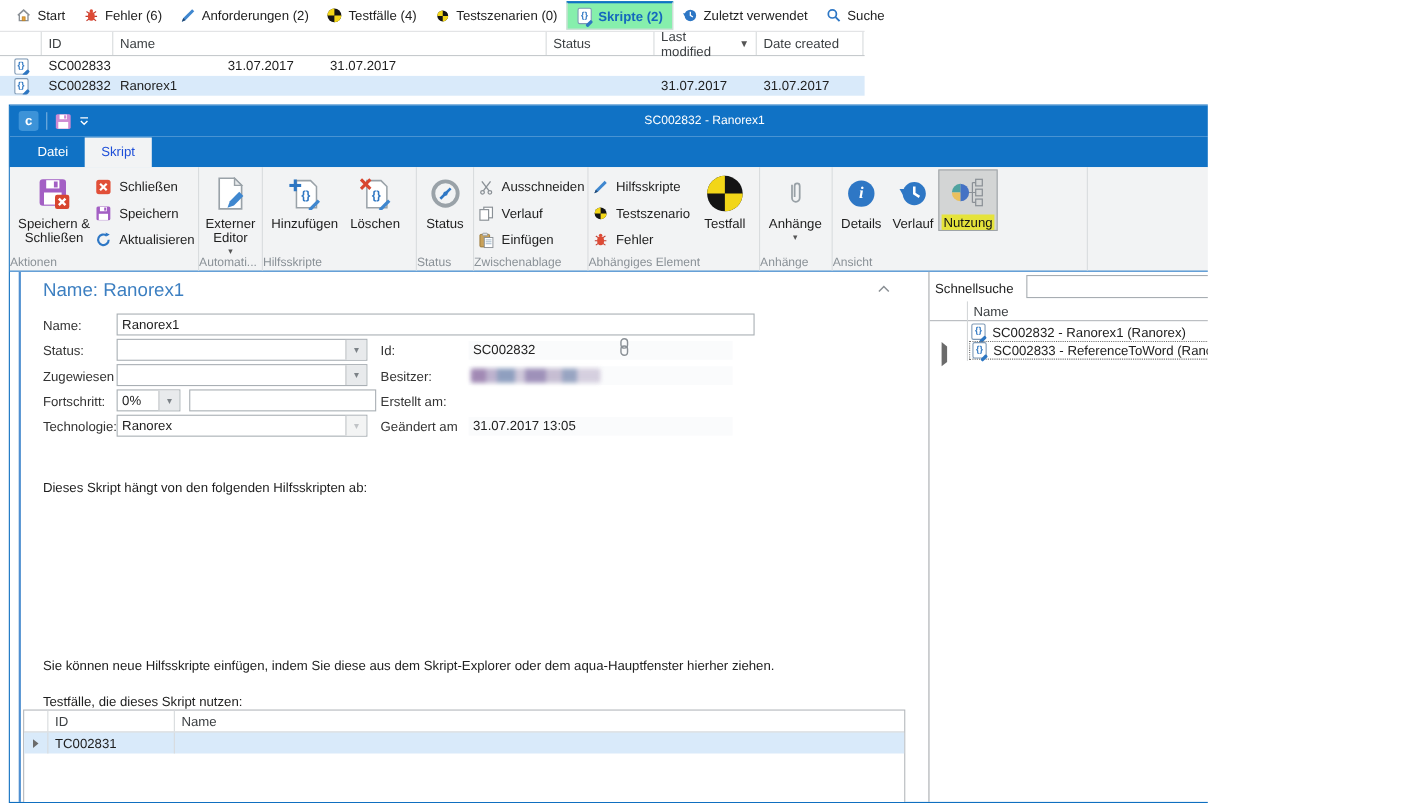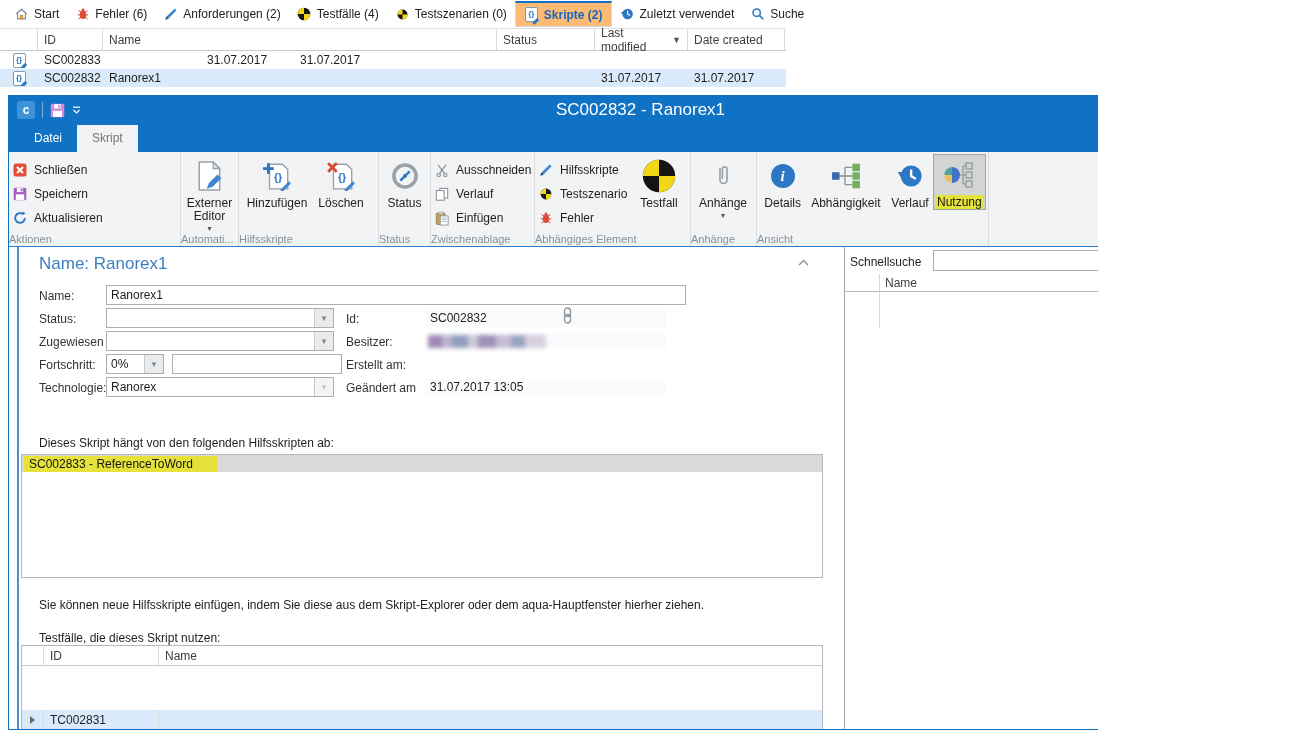--- a/index.html
+++ b/index.html
@@ -3,21 +3,21 @@
 <meta charset="utf-8">
 <style>
   html,body{margin:0;padding:0;background:#fff;}
   .screen{position:relative;width:1098px;height:730px;background:#fff;overflow:hidden;
     font-family:"Liberation Sans","DejaVu Sans",sans-serif;font-size:12px;color:#1e1e1e;}
   svg{display:block;}
 
   
   .topnav{position:absolute;left:0;top:0;width:100%;height:28px;display:flex;align-items:center;padding-left:6px;box-sizing:border-box;}
   .nav-item{display:flex;align-items:center;gap:5px;padding:4px 8px;height:26px;box-sizing:border-box;white-space:nowrap;color:#222;}
-  .nav-item.active{color:#1468bd;font-weight:bold;background:#fdba74;border:1px solid #d9dcde;border-top:2px solid #1072c5;}
+  .nav-item.active{color:#1468bd;font-weight:bold;background:#86efac;border:1px solid #d9dcde;border-top:2px solid #1072c5;}
   .nico{display:inline-flex;width:15px;height:15px;align-items:center;justify-content:center;}
 
   
   .ic-script{width:11px;height:13px;border:1px solid #7e99b5;background:#fff;border-radius:2px;position:relative;display:inline-block;flex:none;}
   .ic-script::before{content:"{}";position:absolute;left:0;right:0;top:0;text-align:center;font-size:8px;line-height:11px;color:#2d76c2;font-weight:700;}
   .ic-script::after{content:"";position:absolute;right:-2px;bottom:-1px;width:7px;height:2.5px;background:#2d76c2;transform:rotate(-45deg);border-radius:1px;}
 
   
   .grid{position:absolute;left:0;top:28px;width:786px;}
   .g-head{display:flex;height:21px;border-top:1px solid #e0e2e4;border-bottom:1px solid #c6cacd;align-items:stretch;color:#3b3f42;}
@@ -33,29 +33,29 @@
   .c5{width:97px;flex:none;}
   .sort{margin-left:auto;font-size:9px;color:#555;}
 
   
   .win{position:absolute;left:8px;top:95px;width:1265px;height:635px;box-sizing:border-box;
     border:1px solid #0f6fc0;background:#fff;}
   .titlebar{height:28px;background:#1072c5;display:flex;align-items:center;color:#fff;position:relative;}
   .qat{display:flex;align-items:center;gap:7px;padding-left:8px;z-index:1;}
   .app-ic{width:18px;height:18px;background:#3d93d8;border-radius:3px;color:#fff;font-weight:bold;font-size:12px;display:flex;align-items:center;justify-content:center;}
   .qat-sep{width:1px;height:16px;background:rgba(255,255,255,.45);}
-  .title{position:absolute;left:0;right:0;text-align:center;font-size:17px;color:#fff;}
+  .title{position:absolute;left:0;right:0;text-align:center;font-size:11px;color:#fff;}
   .winctrl{margin-left:auto;display:flex;align-items:center;gap:18px;padding-right:14px;z-index:1;}
   .wc-min{width:10px;height:2px;background:#fff;}
   .wc-max{width:10px;height:8px;border:2px solid #fff;box-sizing:border-box;}
   .wc-close{color:#fff;font-size:16px;line-height:14px;font-weight:bold;}
 
   .tabs{height:28px;background:#1072c5;display:flex;align-items:flex-end;padding-left:10px;}
   .tab{color:#fff;padding:6px 15px 7px;font-size:12px;}
-  .tab.active{background:#f2f3f4;color:#737373;}
+  .tab.active{background:#f2f3f4;color:#1d4ed8;}
 
   
   .ribbon{height:95px;background:#f2f3f4;border-bottom:1px solid #2a7dc9;box-sizing:border-box;display:flex;}
   .rgroup{position:relative;height:100%;border-right:1px solid #d9dcde;display:flex;align-items:flex-start;
     padding:3px 3px 14px;box-sizing:border-box;flex:none;}
   .rgroup-label{position:absolute;bottom:1px;left:0;right:0;text-align:left;font-size:11px;color:#8a9197;white-space:nowrap;overflow:hidden;}
   .bigbtn{display:flex;flex-direction:column;align-items:center;text-align:center;font-size:12px;line-height:13px;padding-top:3px;gap:3px;box-sizing:border-box;}
   .bicon{height:36px;display:flex;align-items:center;justify-content:center;}
   .blabel{white-space:normal;}
   .caret{font-size:8px;color:#555;line-height:6px;}
@@ -94,21 +94,21 @@
   .dep-row{height:17px;background:#d9d9d9;display:flex;align-items:center;padding-left:2px;}
   .hl-wrap{background:#e5e33b;padding:1px 24px 1px 5px;color:#141414;}
   .hint{position:absolute;left:30px;top:351px;color:#222;}
   .tc-label{position:absolute;left:30px;top:384px;}
   .tc-table{position:absolute;left:12px;top:398px;width:802px;height:86px;border:1px solid #b4b8bc;background:#fff;box-sizing:border-box;}
   .tc-head{display:flex;height:19px;border-bottom:1px solid #c6cacd;color:#3b3f42;}
   .tc-head .tc-c,.tc-row .tc-c{display:flex;align-items:center;padding:0 6px;border-right:1px solid #d8dbdd;box-sizing:border-box;}
   .tc-m{width:22px;flex:none;justify-content:center;}
   .tc-id{width:115px;flex:none;}
   .tc-nm{flex:1;border-right:none !important;}
-  .tc-row{display:flex;height:19px;background:#d9eafa;margin-top:44px;}
+  .tc-row{display:flex;height:19px;background:#d9eafa;}
   .tri{width:0;height:0;border-top:4px solid transparent;border-bottom:4px solid transparent;border-left:5px solid #6b6b6b;}
 
   
   .qs-label{position:absolute;left:5px;top:8px;}
   .qs-input{position:absolute;left:88px;top:3px;width:318px;height:21px;border:1px solid #a7adb2;box-sizing:border-box;
     font-family:inherit;font-size:12px;padding:0 4px;}
   .qs-clear{position:absolute;right:7px;top:6px;color:#6f7478;font-size:14px;line-height:14px;}
   .qs-head{position:absolute;left:0;top:27px;right:0;height:18px;border-bottom:1px solid #b5b9bd;box-sizing:border-box;color:#3b3f42;}
   .qs-head span{position:absolute;left:40px;top:2px;}
   .qs-vline{position:absolute;left:34px;top:27px;height:54px;width:1px;background:#d4d7d9;}
@@ -277,20 +277,33 @@
     </div>
 
     <div class="tabs">
       <div class="tab">Datei</div>
       <div class="tab active">Skript</div>
     </div>
 
     <div class="ribbon">
 
       <div class="rgroup" style="width:172px">
+        <div class="bigbtn" style="width:82px">
+          <span class="bicon">
+              <svg width="30" height="30" viewBox="0 0 30 30">
+                <rect x="2" y="2" width="24" height="24" rx="3" fill="#a35fc4"></rect>
+                <rect x="8" y="2.8" width="12" height="7.5" fill="#fff"></rect>
+                <rect x="15" y="4" width="3.4" height="5.4" fill="#a35fc4"></rect>
+                <rect x="6" y="14" width="16" height="11" fill="#fff"></rect>
+                <rect x="16" y="16" width="13" height="13" rx="2" fill="#d8462f"></rect>
+                <path d="M19.5 19.5 L25.5 25.5 M25.5 19.5 L19.5 25.5" stroke="#fff" stroke-width="2.2"></path>
+              </svg>
+            </span>
+          <span class="blabel">Speichern &amp; Schließen</span>
+        </div>
         <div class="smallcol">
           <div class="smallbtn">
             <span class="sicon">
                 <svg width="14" height="14" viewBox="0 0 14 14">
                   <rect x="0.5" y="0.5" width="13" height="13" rx="2.5" fill="#e14f38"></rect>
                   <path d="M4 4 L10 10 M10 4 L4 10" stroke="#fff" stroke-width="2"></path>
                 </svg>
               </span>
             <span>Schließen</span>
           </div>
@@ -480,36 +493,20 @@
         <div class="rgroup-label">Anhänge</div>
       </div>
 
       <div class="rgroup" style="width:232px">
         <div class="bigbtn" style="width:46px">
           <span class="bicon">
               <span class="ic-info">i</span>
             </span>
           <span class="blabel">Details</span>
         </div>
-        <div class="bigbtn" style="width:82px">
-          <span class="bicon">
-              <svg width="30" height="26" viewBox="0 0 28 24">
-                <g stroke="#8a9096" stroke-width="1.2" fill="none">
-                  <path d="M8 12 H13 M13 4 H20 M13 12 H20 M13 20 H20 M13 4 V20"></path>
-                </g>
-                <rect x="1" y="8.5" width="7" height="7" fill="#3a67b0"></rect>
-                <g fill="#74b05c">
-                  <rect x="20" y="0.5" width="7" height="7"></rect>
-                  <rect x="20" y="8.5" width="7" height="7"></rect>
-                  <rect x="20" y="16.5" width="7" height="7"></rect>
-                </g>
-              </svg>
-            </span>
-          <span class="blabel">Abhängigkeit</span>
-        </div>
         <div class="bigbtn" style="width:48px">
           <span class="bicon">
               <svg width="28" height="28" viewBox="0 0 24 24">
                 <circle cx="13" cy="12" r="9" fill="#2e77c5"></circle>
                 <path d="M13 6.5 V12 L17 14.5" stroke="#fff" stroke-width="2" fill="none"></path>
                 <path d="M1.5 8.5 L7 8.5 L4.2 13 Z" fill="#2e77c5"></path>
               </svg>
             </span>
           <span class="blabel">Verlauf</span>
         </div>
@@ -585,25 +582,20 @@
         <span class="f-label" style="left:337px;top:88px">Besitzer:</span>
         <span class="f-value" style="top:86px"></span>
         <span class="owner-blur"></span>
 
         <span class="f-label" style="left:337px;top:111px">Erstellt am:</span>
 
         <span class="f-label" style="left:337px;top:134px">Geändert am</span>
         <span class="f-value" style="top:132px">31.07.2017 13:05</span>
 
         <span class="dep-label">Dieses Skript hängt von den folgenden Hilfsskripten ab:</span>
-        <div class="dep-list">
-          <div class="dep-row">
-            <span class="hl-wrap">SC002833 - ReferenceToWord</span>
-          </div>
-        </div>
 
         <span class="hint">Sie können neue Hilfsskripte einfügen, indem Sie diese aus dem Skript-Explorer oder dem aqua-Hauptfenster hierher ziehen.</span>
         <span class="tc-label">Testfälle, die dieses Skript nutzen:</span>
 
         <div class="tc-table">
           <div class="tc-head">
             <div class="tc-c tc-m"></div>
             <div class="tc-c tc-id">ID</div>
             <div class="tc-c tc-nm">Name</div>
           </div>
@@ -619,17 +611,28 @@
       <div class="vdivider"></div>
 
       <div class="right-panel">
         <span class="qs-label">Schnellsuche</span>
         <input class="qs-input" value="" style="">
         <span class="qs-clear">×</span>
         <div class="qs-head">
             <span>Name</span>
           </div>
         <div class="qs-vline"></div>
+        <div class="qs-rows">
+          <div class="qs-row">
+            <span class="ic-script"></span>
+            <span>SC002832 - Ranorex1 (Ranorex)</span>
+          </div>
+          <div class="qs-row focused">
+            <span class="qs-marker"><span class="tri"></span></span>
+            <span class="ic-script"></span>
+            <span>SC002833 - ReferenceToWord (Ranorex)</span>
+          </div>
+        </div>
       </div>
 
     </div>
   </div>
 </div>
 
 </body></html>

